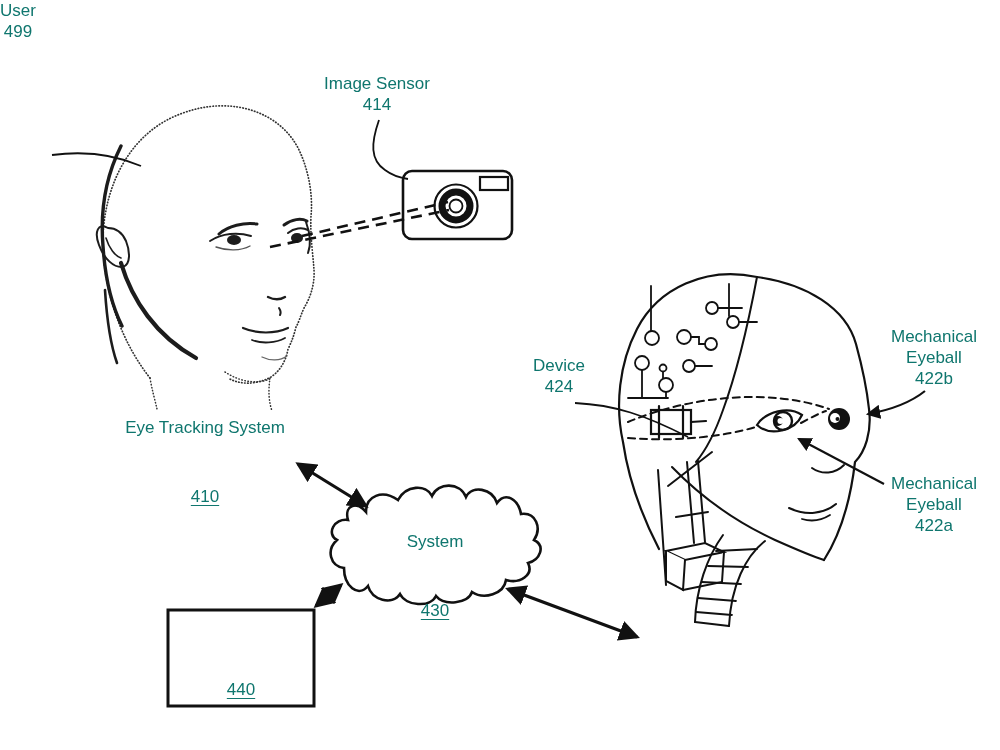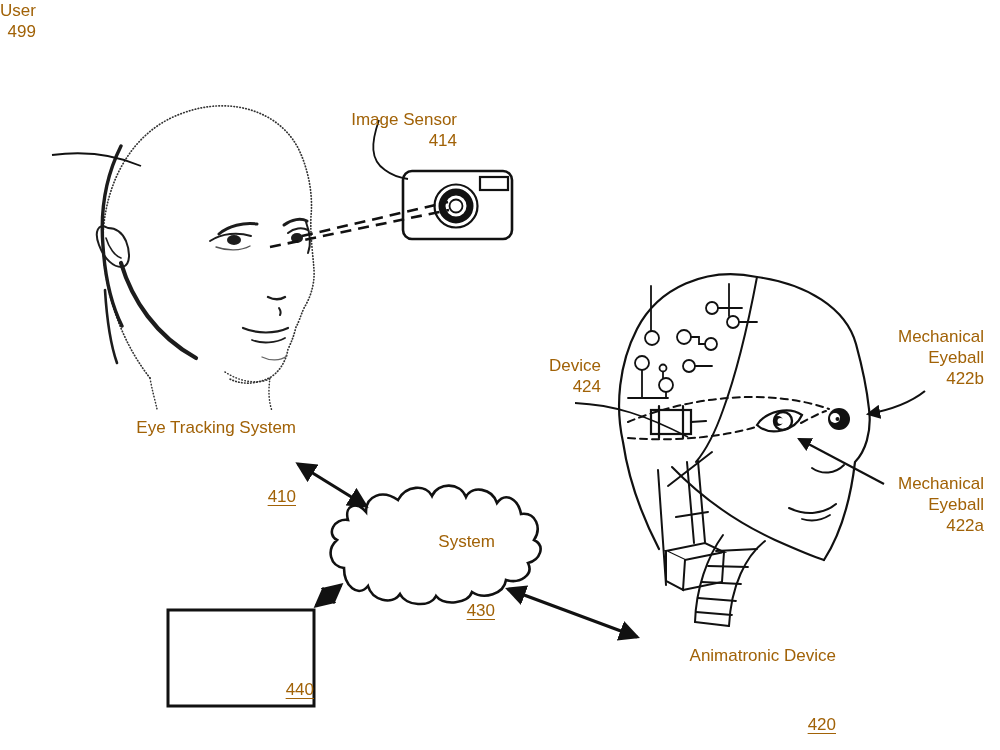--- a/index.html
+++ b/index.html
@@ -1,19 +1,19 @@
 <!DOCTYPE html>
 <html><head>
 <meta charset="utf-8">
 <style>
   html,body{margin:0;padding:0;background:#fff;}
   #fig{position:relative;width:1000px;height:750px;background:#fff;overflow:hidden;
        font-family:"Liberation Sans", sans-serif;color:#111;}
   #art{position:absolute;left:0;top:0;}
-  .lbl{position:absolute;text-align:right;font-size:17px;line-height:21px;color:#a16207;}
+  .lbl{position:absolute;text-align:center;font-size:17px;line-height:21px;color:#0f766e;}
   .lbl div{white-space:nowrap;}
   .ref-u{text-decoration:underline;text-underline-offset:3px;margin-top:48px;}
 </style>
 </head>
 <body>
 
 <div id="fig">
 
   <svg id="art" width="1000" height="750" viewBox="0 0 1000 750">
     <defs>
@@ -185,21 +185,21 @@
 
     <path d="M925,391 C910,403 890,410 868,414" fill="none" stroke="#111" stroke-width="2.2" marker-end="url(#ah)"></path>
     <path d="M884,484 L799,439" fill="none" stroke="#111" stroke-width="2.2" marker-end="url(#ah)"></path>
   </svg>
 
   <div class="lbl" style="left:0;top:123;width:58;">
     <div>User</div>
     <div>499</div>
   </div>
 
-  <div class="lbl" style="left:297px;top:73px;width:160px;margin-top:36px;">
+  <div class="lbl" style="left:297px;top:73px;width:160px;">
     <div>Image Sensor</div>
     <div>414</div>
   </div>
 
   <div class="lbl" style="left:114px;top:417px;width:182px;">
     <div>Eye Tracking System</div>
     <div class="ref-u">410</div>
   </div>
 
   <div class="lbl" style="left:375px;top:531px;width:120px;">
@@ -221,18 +221,14 @@
     <div>Eyeball</div>
     <div>422b</div>
   </div>
 
   <div class="lbl" style="left:884px;top:473px;width:100px;">
     <div>Mechanical</div>
     <div>Eyeball</div>
     <div>422a</div>
   </div>
 
-  <div class="lbl" style="left:634px;top:645px;width:202px;">
-    <div>Animatronic Device</div>
-    <div class="ref-u">420</div>
-  </div>
 
 </div>
 
 </body></html>

